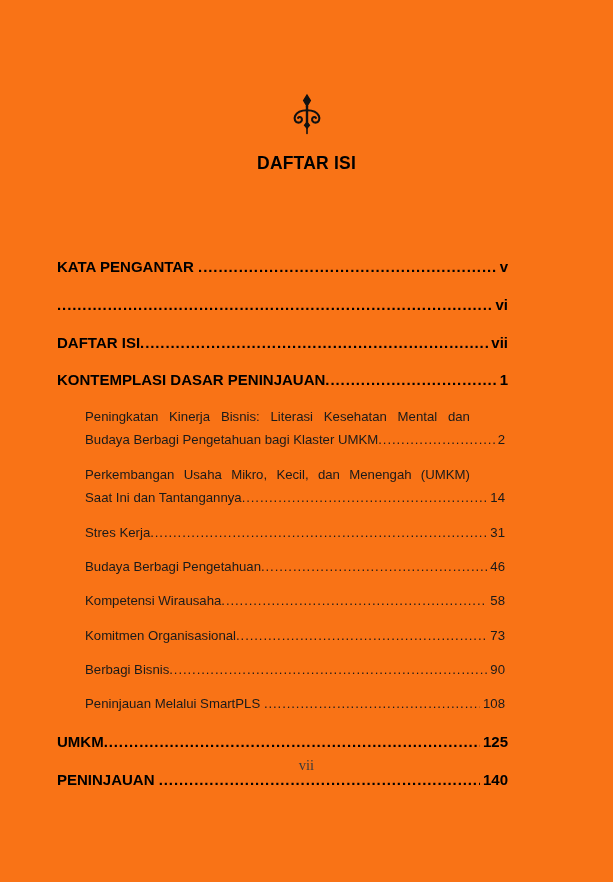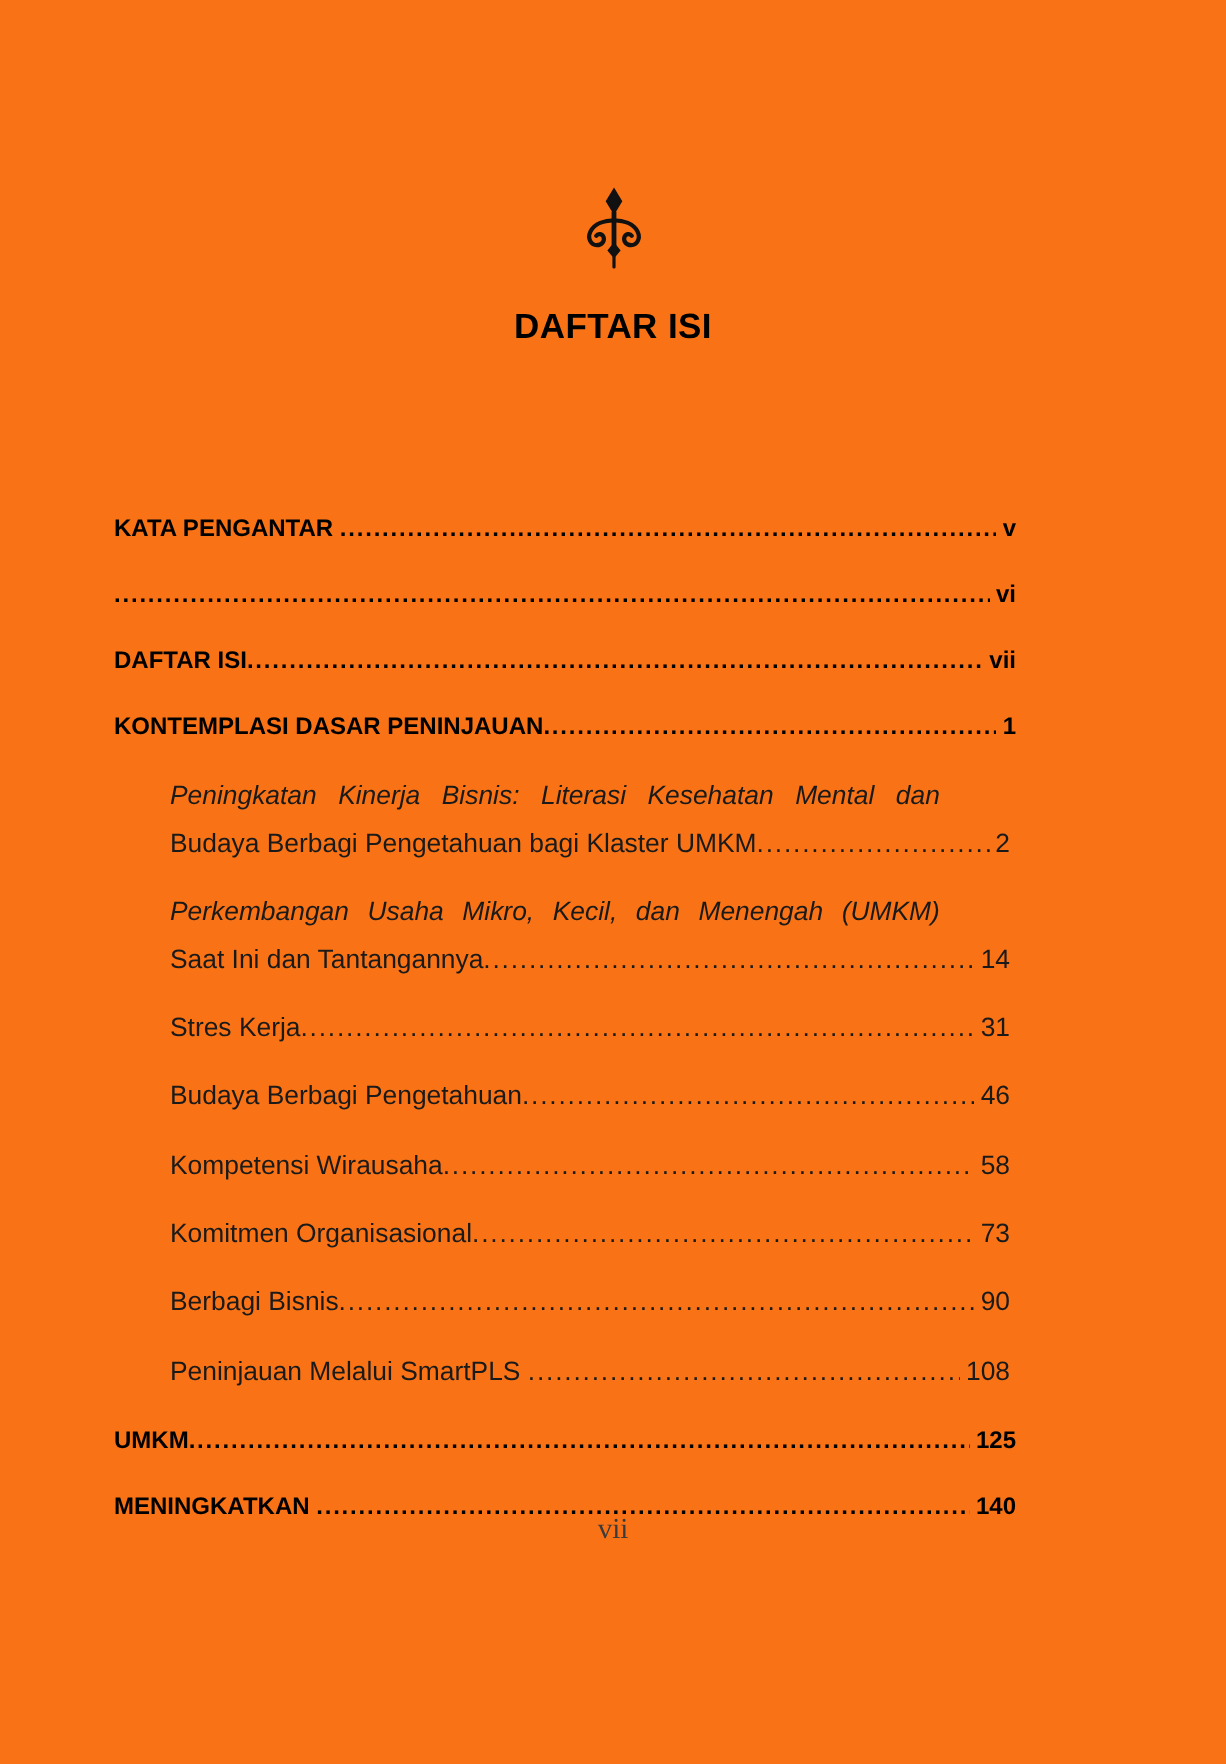--- a/index.html
+++ b/index.html
@@ -89,26 +89,26 @@
     padding-left: 3px;
   }
 
   
   .firstline {
     display: flex;
     justify-content: space-between;
     white-space: nowrap;
   }
   .firstline.narrow { width: 421px; }    
-  .firstline.subwrap { width: 385px; font-style: italic; }   
+  .firstline.subwrap { width: 385px; }   
 
   
   .lvl-main {
     font-weight: bold;
-    font-size: 12px;
+    font-size: 15px;
     line-height: 1.55;
     color: #000;
   }
   .lvl-sub {
     font-weight: normal;
     font-size: 13.2px;
     line-height: 1.62;
     color: #1a1a1a;
   }
   .lvl-main .dots, .lvl-main .pg { font-weight: bold; }
@@ -266,21 +266,21 @@
       <div class="entry lvl-main">
         <div class="wrapline-gap"></div>
         <div class="leader">
           <span class="lbl">UMKM</span>
           <span class="dots">................................................................................................................</span>
           <span class="pg">125</span>
         </div>
       </div>
       <div class="entry lvl-main">
         <div class="leader">
-          <span class="lbl">MENINGKATKAN </span>
+          <span class="lbl">PENINJAUAN </span>
           <span class="dots">................................................................................................................</span>
           <span class="pg">140</span>
         </div>
       </div>
     </div>
 
   <div class="folio">vii</div>
 
 </div>
 

